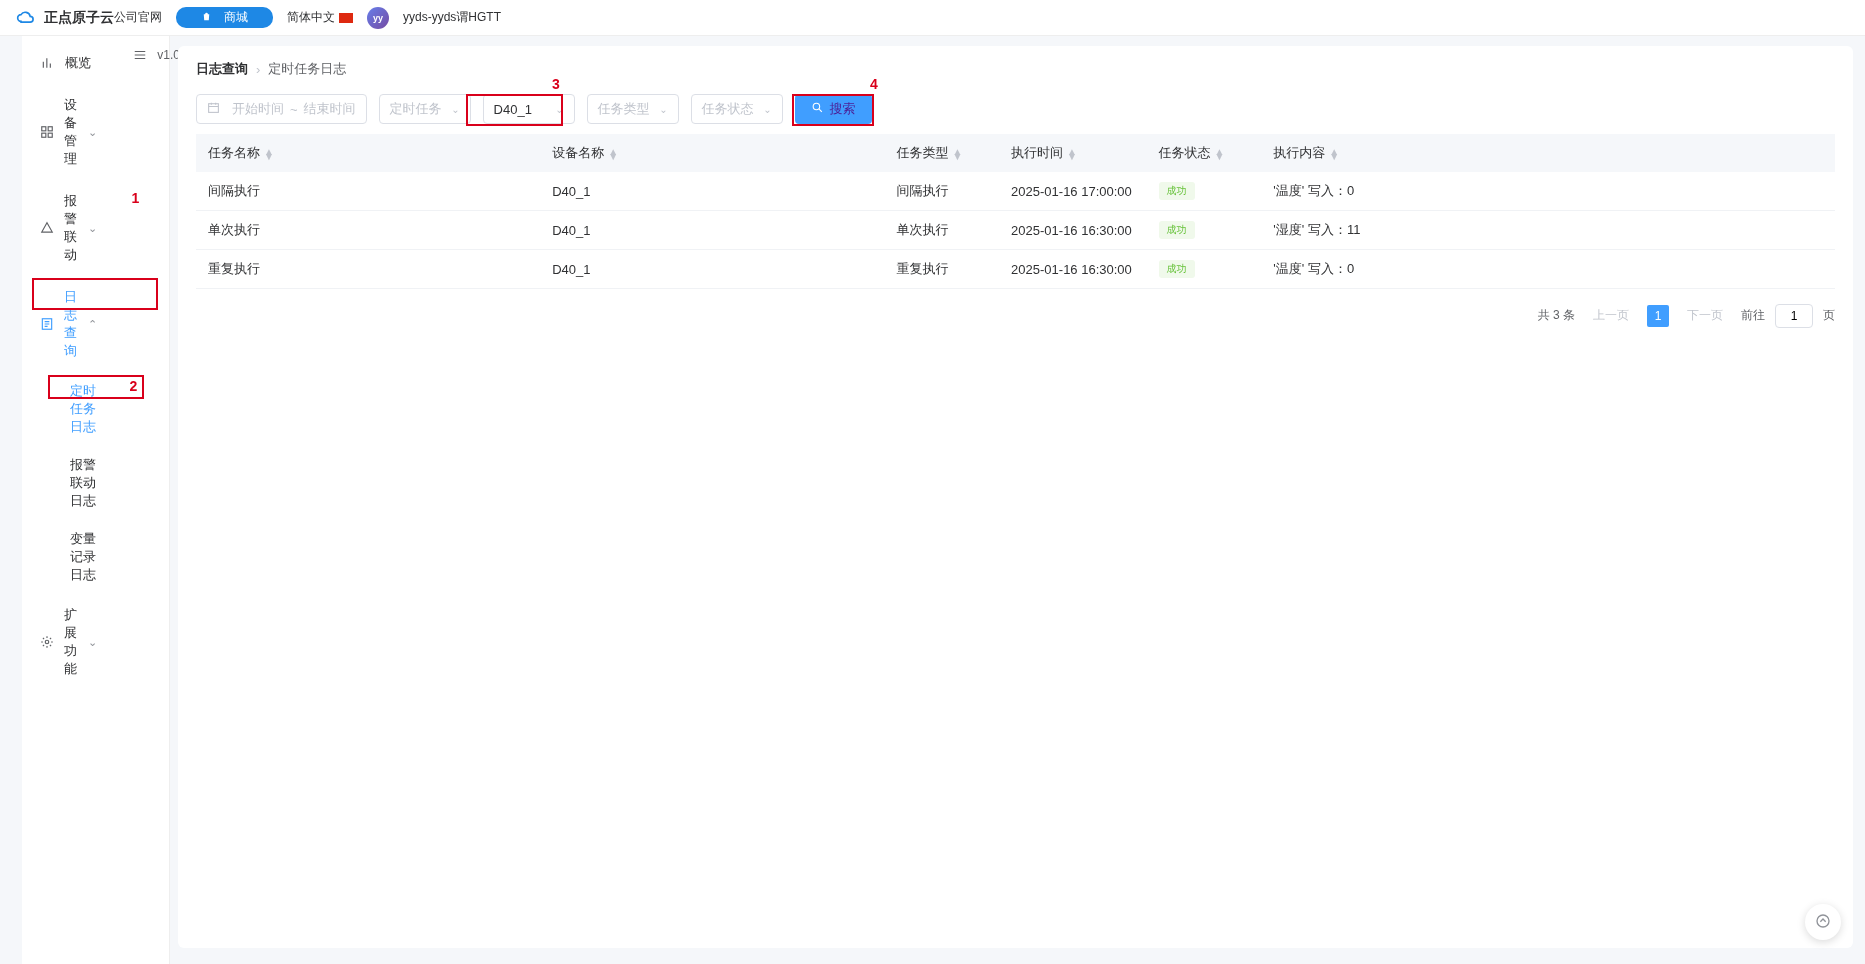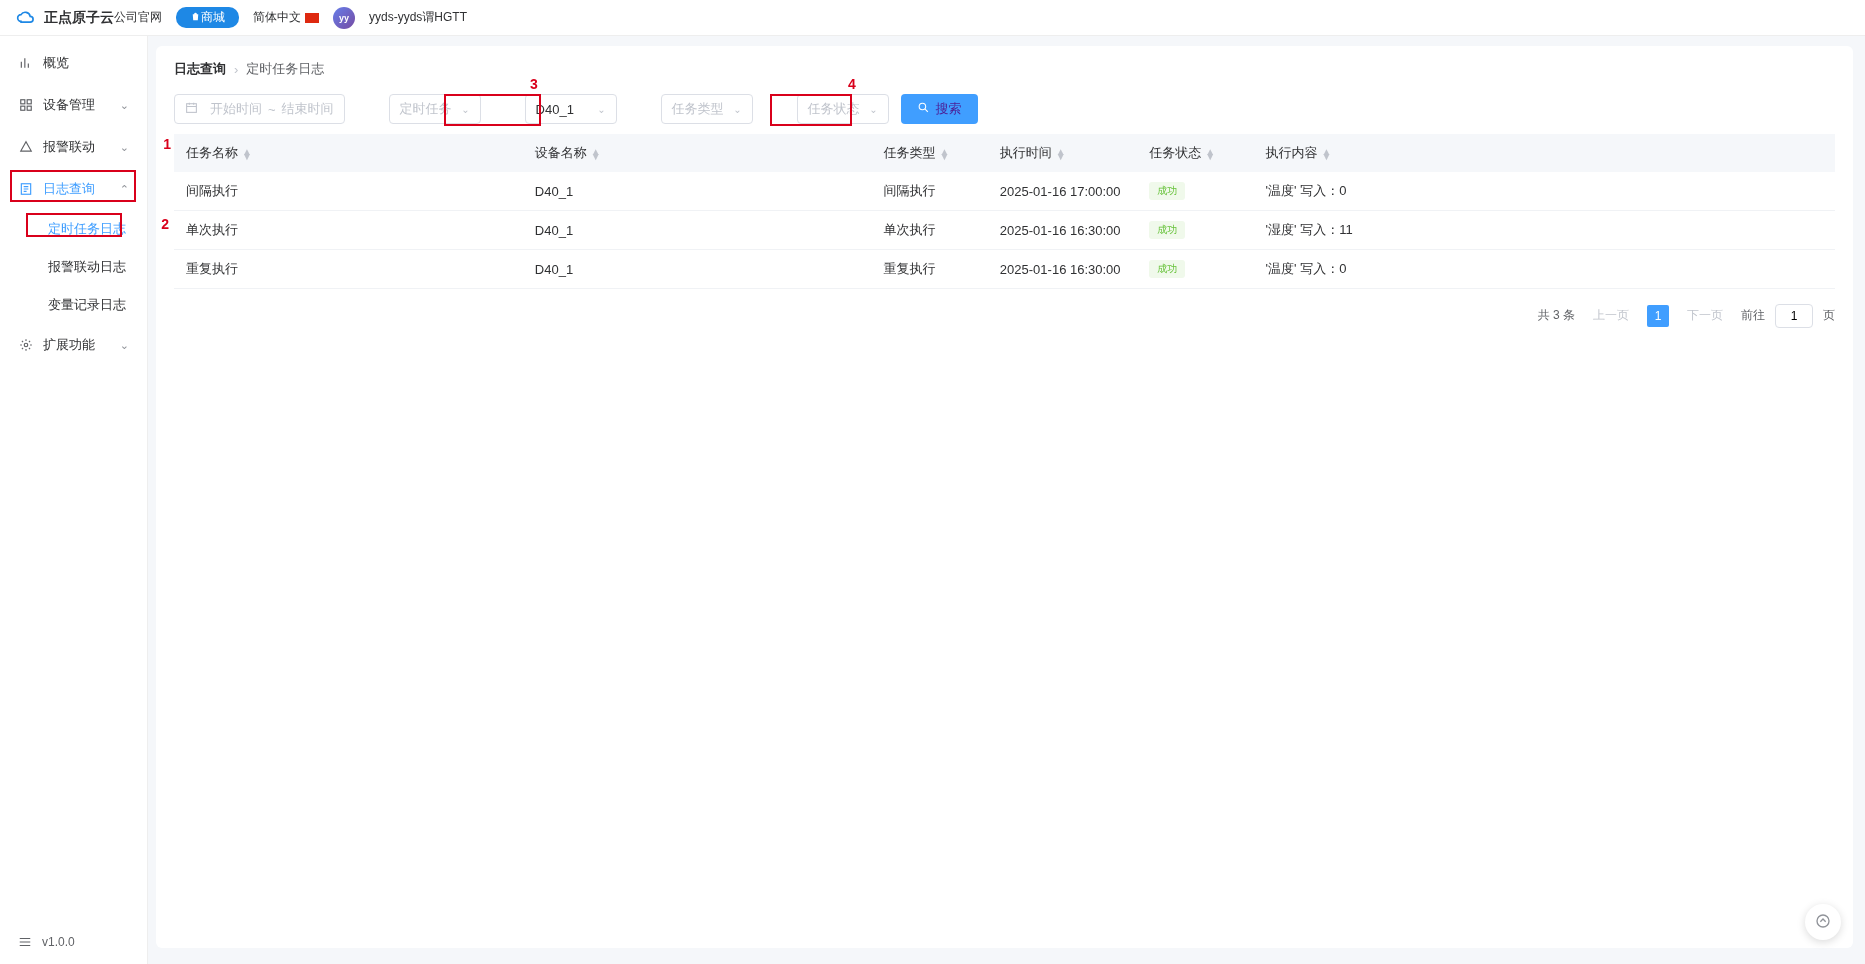--- a/index.html
+++ b/index.html
@@ -4,50 +4,50 @@
 <style>
 * { margin: 0; padding: 0; box-sizing: border-box; }
 body { font-family: -apple-system, BlinkMacSystemFont, "Segoe UI", "PingFang SC", "Microsoft YaHei", sans-serif; font-size: 13px; color: #303133; background: #f5f7fa; }
 
 .header { height: 36px; background: #fff; display: flex; align-items: center; justify-content: flex-start; padding: 0 16px; border-bottom: 1px solid #eee; }
 .header-left { display: flex; align-items: center; gap: 8px; }
 .logo-icon { width: 20px; height: 20px; }
 .logo-text { font-weight: 600; font-size: 14px; }
 .header-right { display: flex; align-items: center; gap: 14px; font-size: 12px; }
 .header-link { color: #303133; cursor: pointer; }
-.mall-badge { background: #1e88e5; color: #fff; padding: 2px 14px; border-radius: 10px; font-size: 12px; display: flex; align-items: center; gap: 0; }
+.mall-badge { background: #1e88e5; color: #fff; padding: 2px 25px; border-radius: 10px; font-size: 12px; display: flex; align-items: center; gap: 12px; }
 .lang { display: flex; align-items: center; gap: 4px; }
 .flag { width: 14px; height: 10px; background: #de2910; display: inline-block; }
 .avatar { width: 22px; height: 22px; border-radius: 50%; background: linear-gradient(135deg,#667eea,#764ba2); display: flex; align-items: center; justify-content: center; color: #fff; font-size: 9px; font-weight: bold; }
 .username { font-size: 12px; }
 
 .layout { display: flex; height: calc(100vh - 36px); }
 
-.sidebar { width: 148px; background: #fff; display: flex; flex-direction: column; border-right: 1px solid #eee; }
+.sidebar { width: 148px; background: #fff; display: flex; flex-direction: row; border-right: 1px solid #eee; margin-left: 22px; }
 .sb-menu { flex: 1; padding-top: 6px; }
 .sb-item { display: flex; align-items: center; gap: 10px; padding: 12px 18px; cursor: pointer; color: #303133; position: relative; }
 .sb-item.active { color: #409eff; }
 .sb-item .chev { margin-left: auto; color: #909399; font-size: 11px; }
 .sb-sub { }
 .sb-sub-item { padding: 10px 18px 10px 48px; cursor: pointer; color: #303133; font-size: 13px; }
 .sb-sub-item.active { color: #409eff; }
 .sb-icon { width: 15px; height: 15px; display: inline-flex; align-items: center; justify-content: center; }
 .sb-footer { padding: 12px 18px; font-size: 12px; color: #606266; display: flex; align-items: flex-start; gap: 10px; }
 
 .main { flex: 1; padding: 10px 12px 12px 8px; overflow: auto; }
 .panel { background: #fff; border-radius: 6px; padding: 14px 18px 18px 18px; min-height: calc(100% - 4px); position: relative; }
 
 .breadcrumb { font-size: 13px; margin-bottom: 16px; display: flex; align-items: center; gap: 8px; }
 .bc-strong { font-weight: 600; color: #303133; }
 .bc-sep { color: #c0c4cc; }
 .bc-item { color: #606266; }
 
 .filter-bar { display: flex; align-items: center; gap: 12px; margin-bottom: 10px; }
 .inp-wrap { position: relative; display: flex; align-items: center; border: 1px solid #dcdfe6; border-radius: 4px; height: 30px; padding: 0 10px; background: #fff; color: #c0c4cc; font-size: 13px; }
-.inp-wrap.sel { min-width: 92px; justify-content: space-between; gap: 8px; margin-left: 32px; }
+.inp-wrap.sel { min-width: 92px; justify-content: space-between; gap: 8px; }
 .inp-wrap .cal-icon { margin-right: 6px; }
 .inp-wrap .dd { font-size: 10px; color: #c0c4cc; }
 .inp-wrap.hasval { color: #303133; }
 .date-range { min-width: 156px; gap: 6px; }
 .btn-primary { background: #409eff; color: #4c1d95; border: none; border-radius: 4px; height: 30px; padding: 0 16px; cursor: pointer; display: flex; align-items: center; gap: 6px; font-size: 13px; }
 
 .table { width: 100%; border-collapse: collapse; }
 .table thead th { background: #f5f7fa; font-weight: 500; text-align: left; padding: 10px 12px; font-size: 13px; color: #303133; }
 .table thead th .sort { color: #c0c4cc; font-size: 10px; margin-left: 4px; display: inline-flex; flex-direction: column; line-height: 5px; vertical-align: middle; }
 .table tbody td { padding: 10px 12px; font-size: 13px; border-bottom: 1px solid #f0f2f5; color: #303133; }

